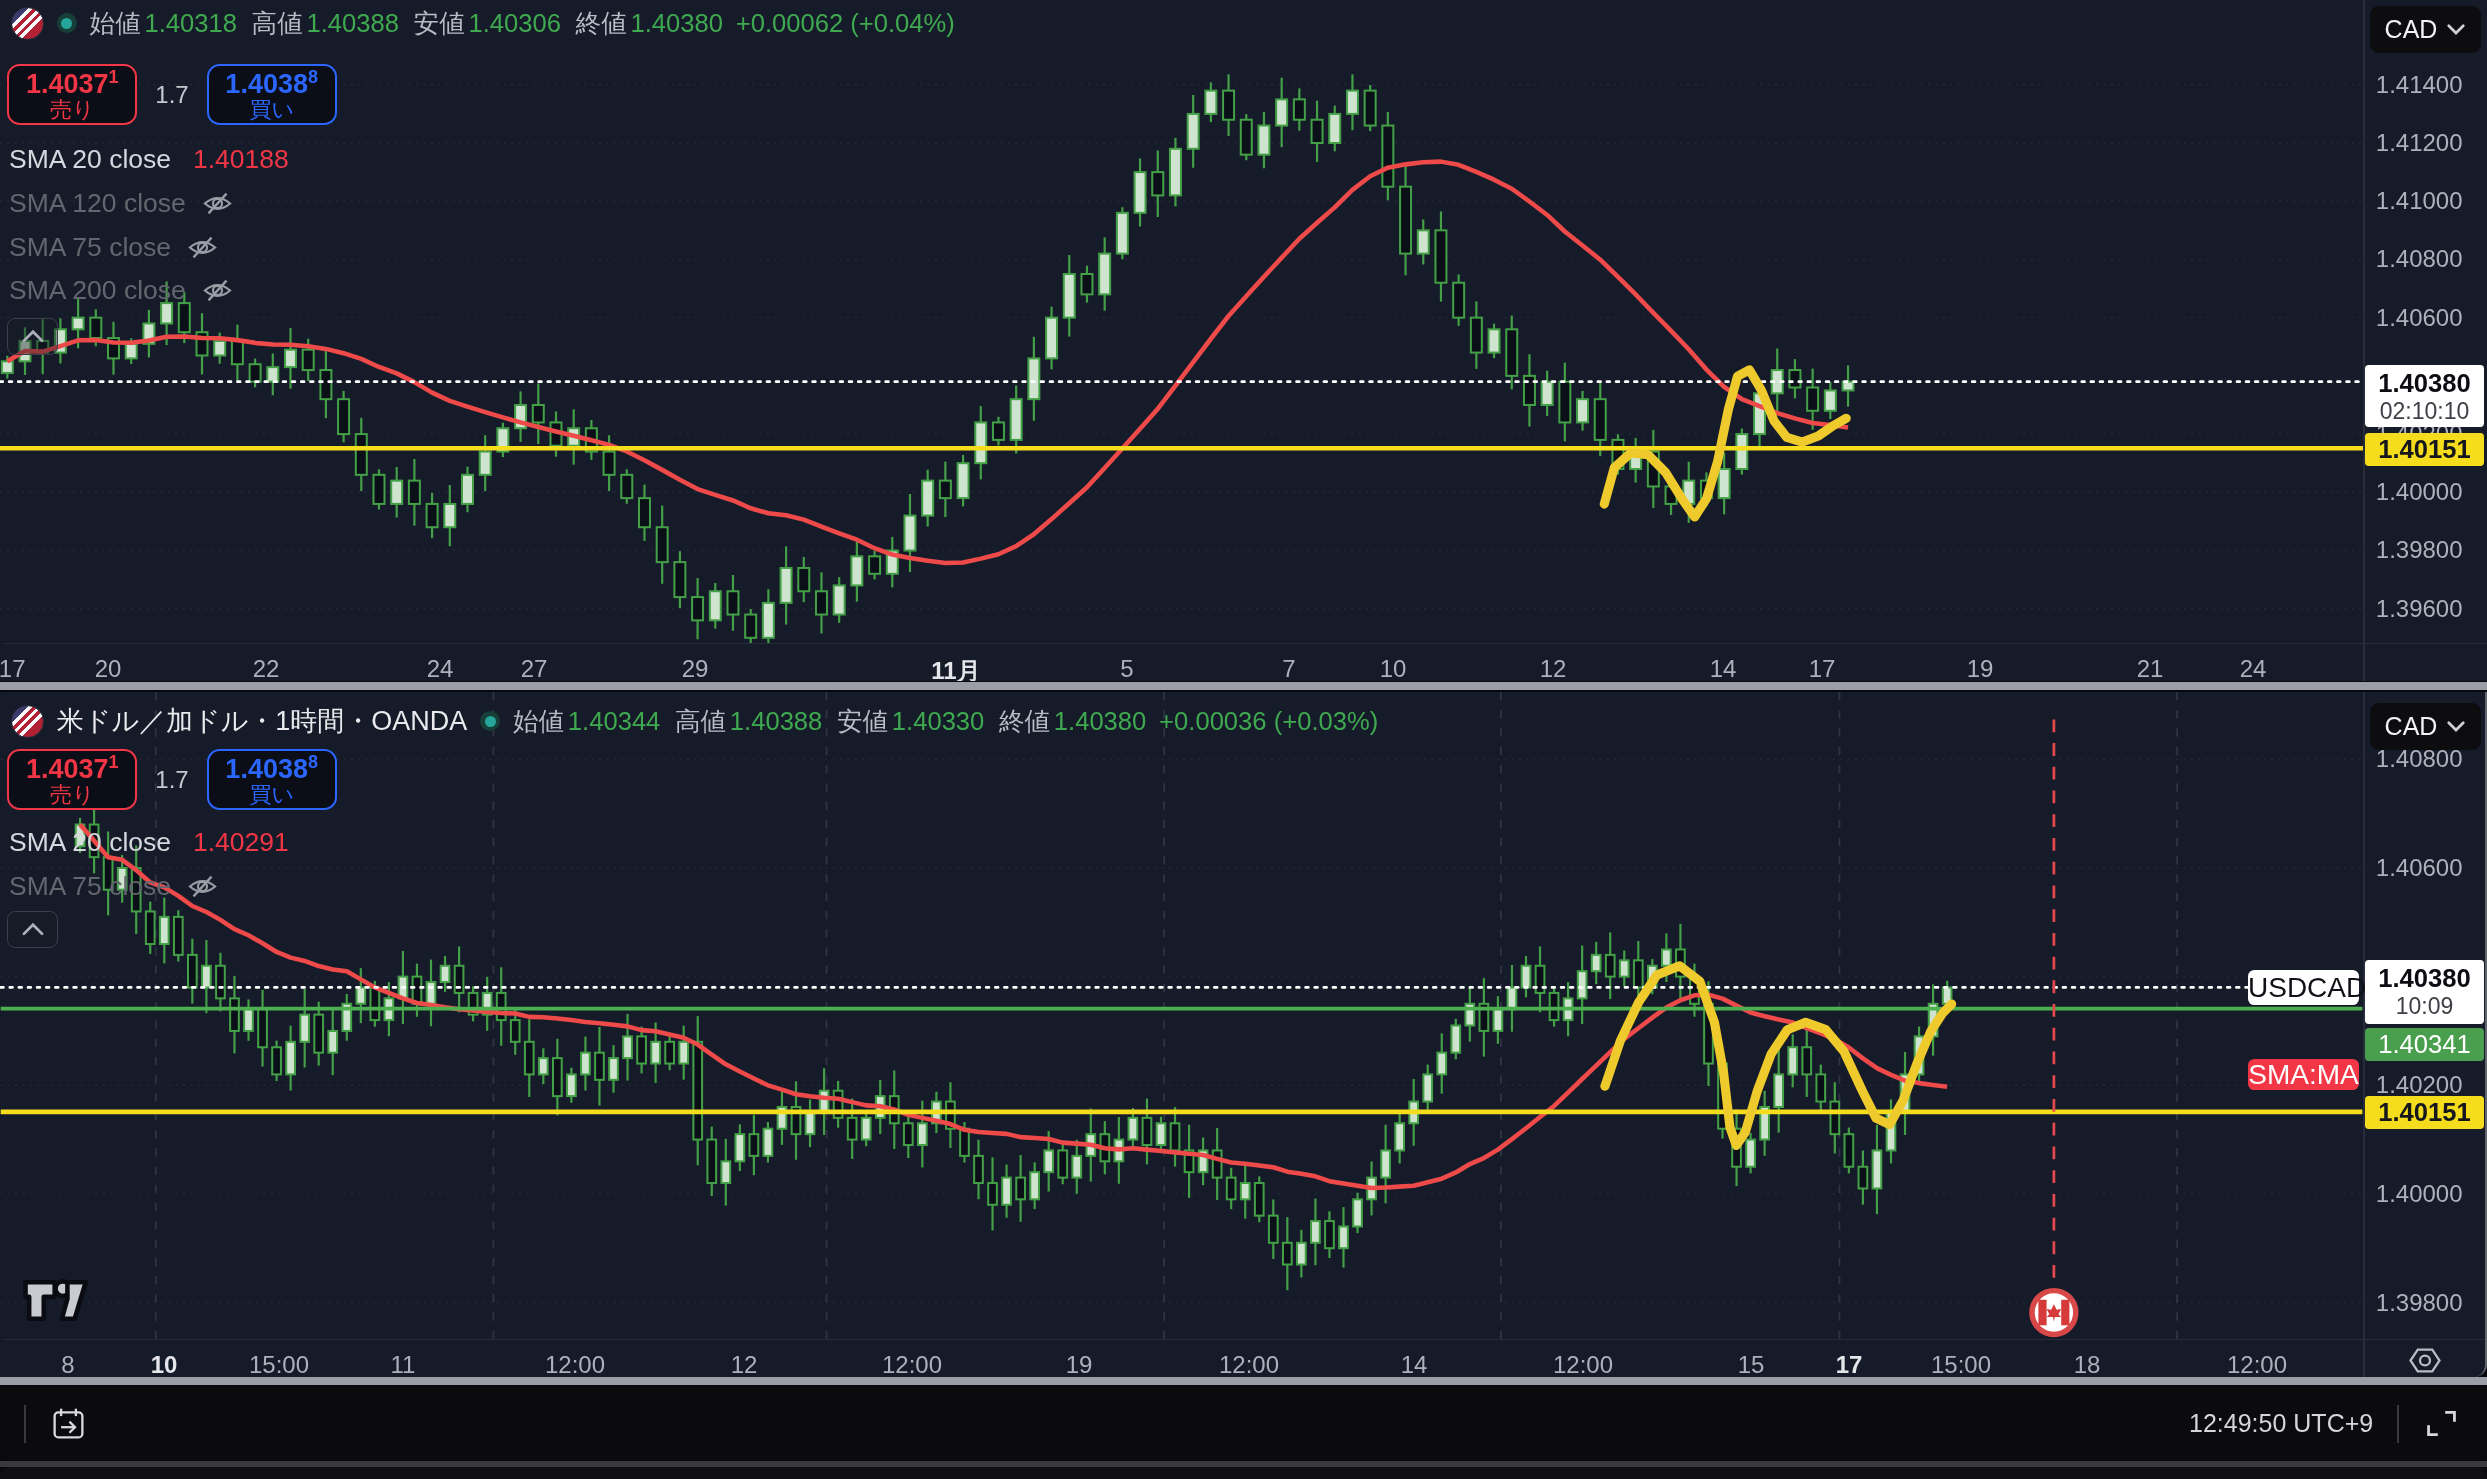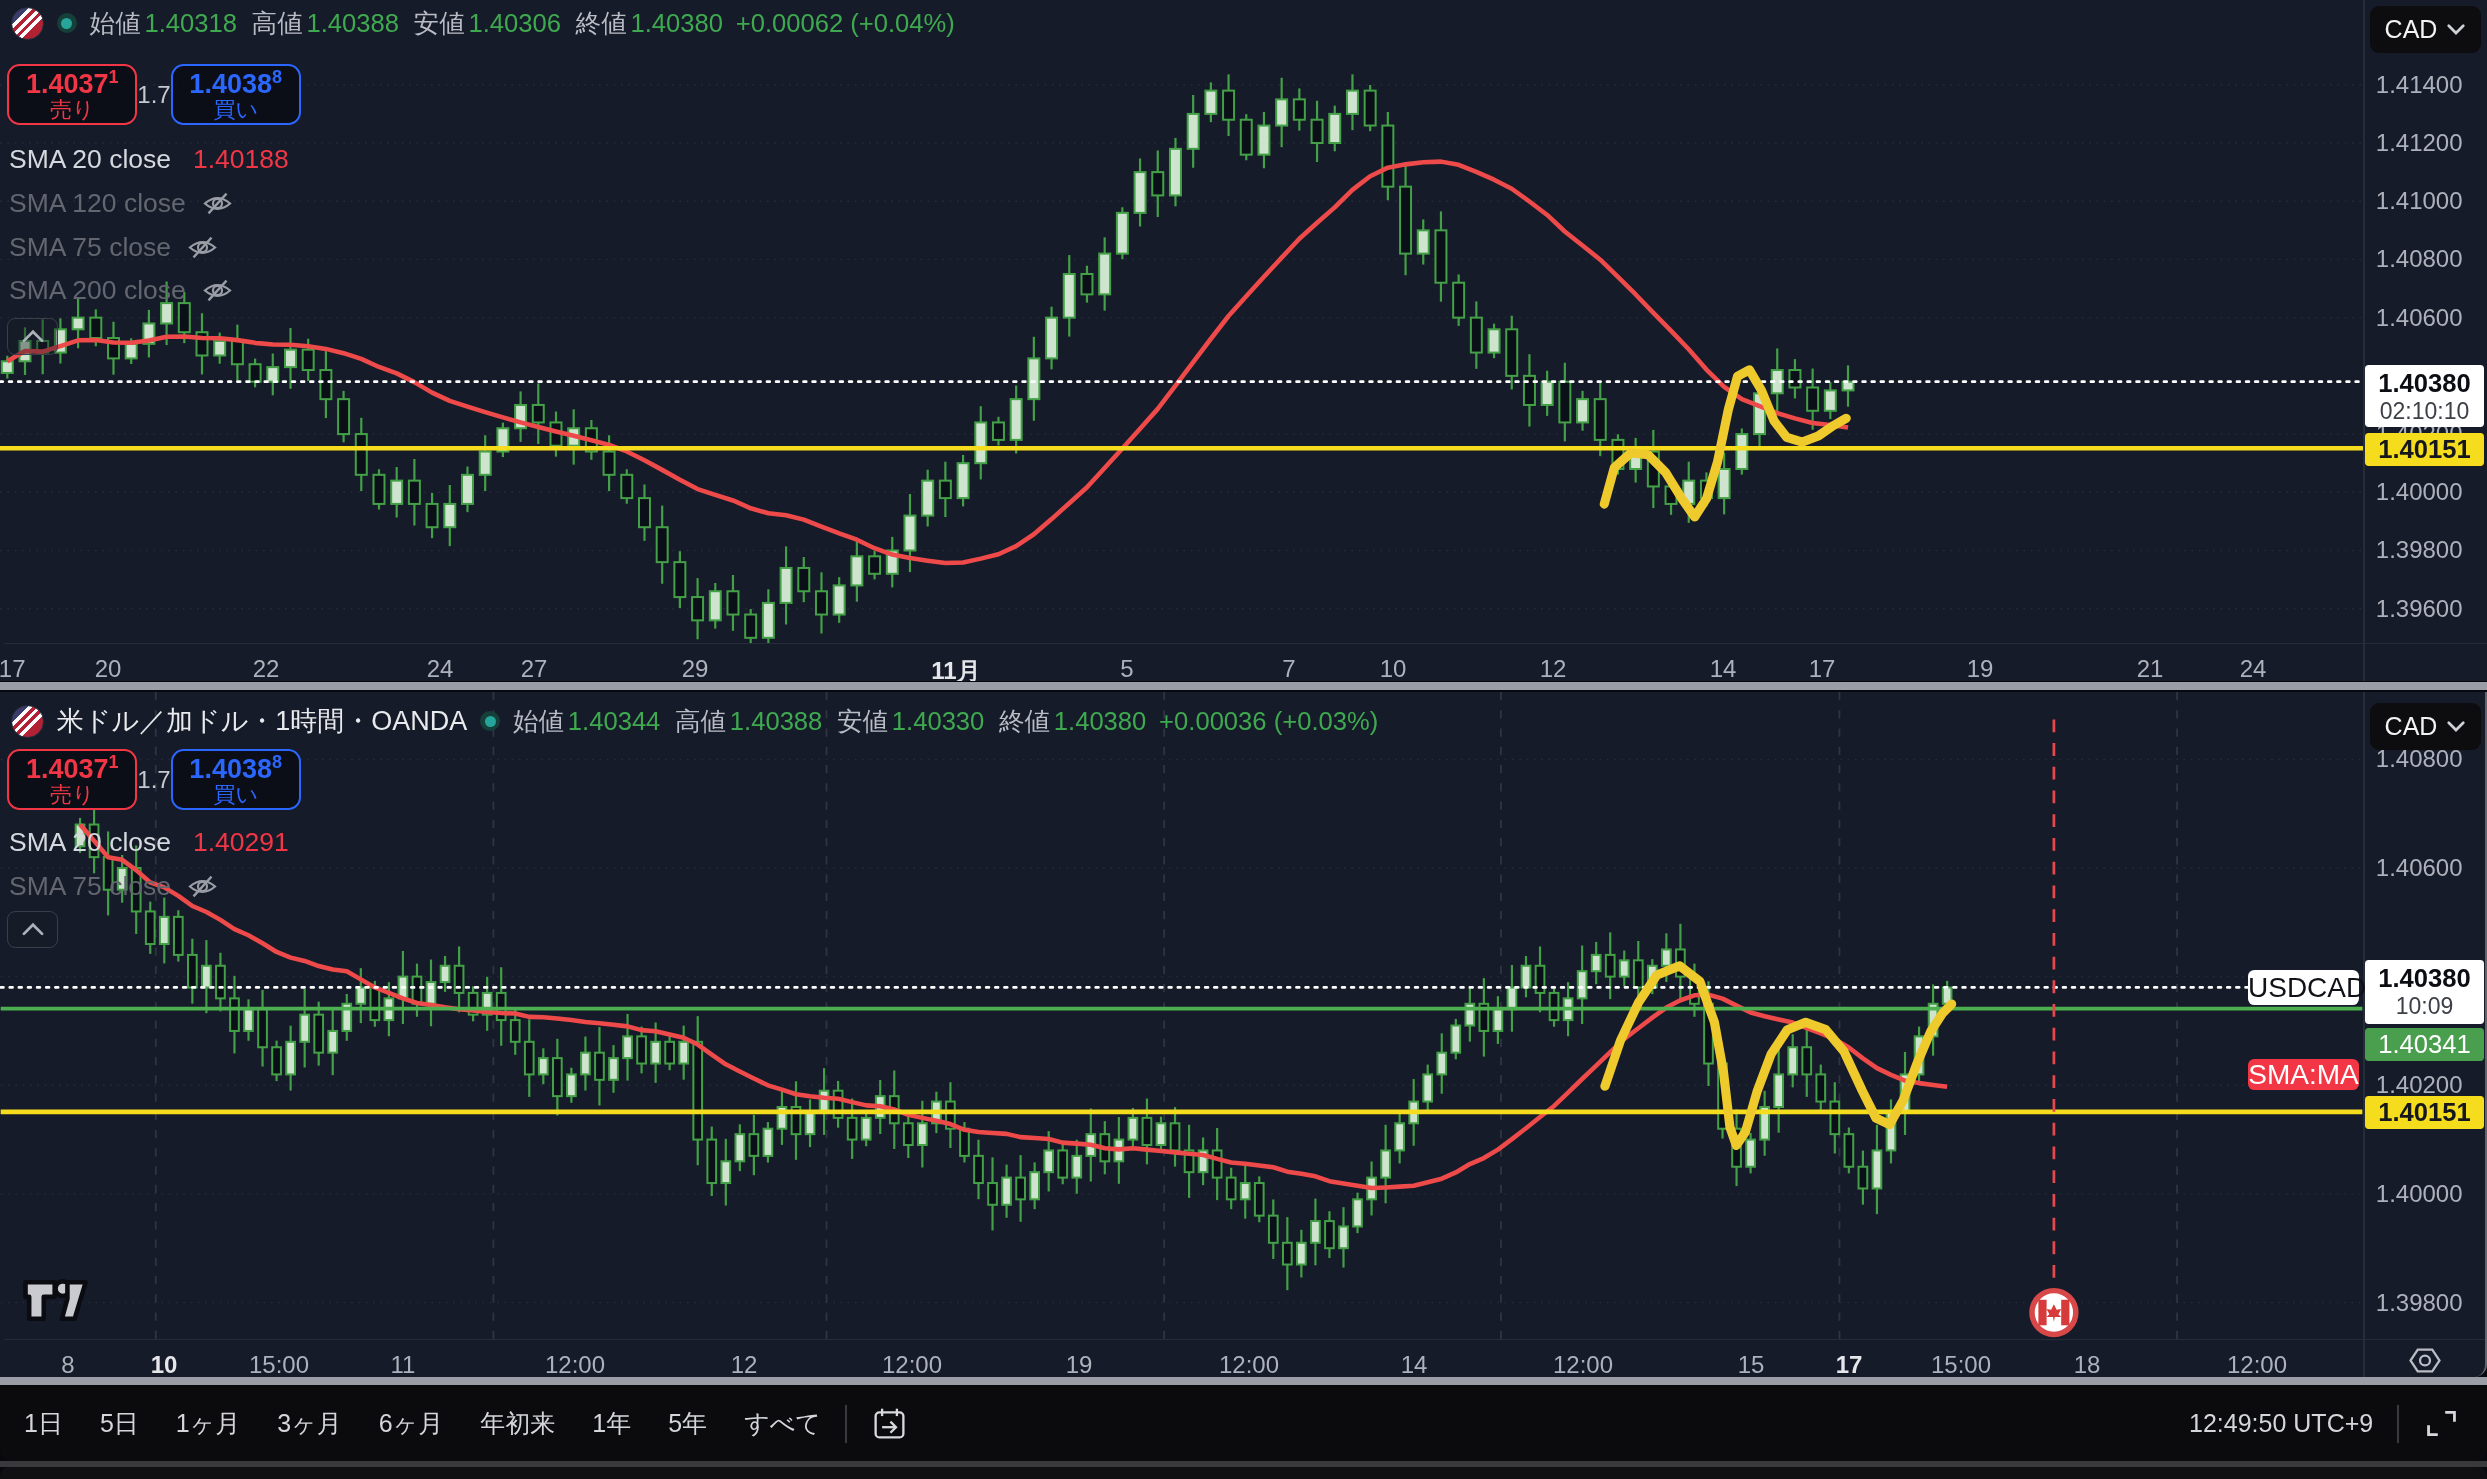--- a/index.html
+++ b/index.html
@@ -20,21 +20,21 @@
   
   .chart-header { position:absolute; left:11px; display:flex; align-items:center; gap:12.8px; z-index:20; white-space:nowrap; }
   .pair-flag { width:33px; height:33px; border-radius:50%; border:1.8px solid #2a2f3d;
       background:linear-gradient(135deg,#3c3b6e 0 26%,#ffffff 26% 34%,#b22234 34% 42%,#ffffff 42% 50%,#b22234 50% 58%,#ffffff 58% 66%,#b22234 66% 100%); }
   .chart-title { color:#e8eaed; font-size:27px; }
   .status-dot { width:20px; height:20px; border-radius:50%; background:#163f3a; display:inline-flex; align-items:center; justify-content:center; }
   .status-dot i { width:11px; height:11px; border-radius:50%; background:#26a69a; }
   .ohlc { display:flex; gap:14.6px; font-size:25.6px; }
   .ohlc .lbl { color:#b9bcc5; } .ohlc .val { color:#3fa950; margin-left:3.7px; }
   .chg { color:#3fa950; font-size:25.6px; }
-  .trade-row { position:absolute; left:7.3px; display:flex; align-items:center; z-index:20; }
+  .trade-row { position:absolute; left:7.3px; display:flex; align-items:center; gap:18px; z-index:20; }
   .trade-btn { width:130px; height:61px; border-radius:12.8px; background:rgba(8,10,16,.72);
       display:flex; flex-direction:column; align-items:center; justify-content:center; line-height:1.05; cursor:pointer; }
   .trade-btn.sell { border:2.3px solid #f23645; color:#f23645; }
   .trade-btn.buy  { border:2.3px solid #2b66ff; color:#2b66ff; }
   .trade-btn .p { font-size:27px; font-weight:bold; }
   .trade-btn .p sup { font-size:18px; }
   .trade-btn .l { font-size:22px; }
   .spread { color:#c6c9d0; font-size:24px; }
   .legend { position:absolute; left:9px; z-index:20; }
   .legend-row { position:absolute; left:0; display:flex; align-items:center; gap:16.4px; font-size:26.5px; white-space:nowrap; }
@@ -806,31 +806,20 @@
     <svg width="40" height="29" viewBox="0 0 44 32">
       <polygon points="14,4 30,4 38,16 30,28 14,28 6,16" fill="none" stroke="#b9bcc4" stroke-width="2.5"></polygon>
       <circle cx="22" cy="16" r="5.5" fill="none" stroke="#b9bcc4" stroke-width="2.5"></circle>
     </svg>
   </div>
 </div>
 
 <div class="splitter" id="split2"></div>
 
 <div id="footer">
-  <div class="ranges" id="rangeButtons">
-      <span class="range-item">1日</span>
-      <span class="range-item">5日</span>
-      <span class="range-item">1ヶ月</span>
-      <span class="range-item">3ヶ月</span>
-      <span class="range-item">6ヶ月</span>
-      <span class="range-item">年初来</span>
-      <span class="range-item">1年</span>
-      <span class="range-item">5年</span>
-      <span class="range-item">すべて</span>
-    </div>
   <div class="f-divider"></div>
   <div class="icon-btn">
     <svg width="37" height="37" viewBox="0 0 40 40">
       <rect x="5" y="8" width="30" height="27" rx="4" fill="none" stroke="#d7d9dd" stroke-width="2.5"></rect>
       <line x1="12" y1="4" x2="12" y2="12" stroke="#d7d9dd" stroke-width="2.5"></line>
       <line x1="28" y1="4" x2="28" y2="12" stroke="#d7d9dd" stroke-width="2.5"></line>
       <line x1="12" y1="24" x2="26" y2="24" stroke="#d7d9dd" stroke-width="2.5"></line>
       <polyline points="21,18 27,24 21,30" fill="none" stroke="#d7d9dd" stroke-width="2.5"></polyline>
     </svg>
   </div>

